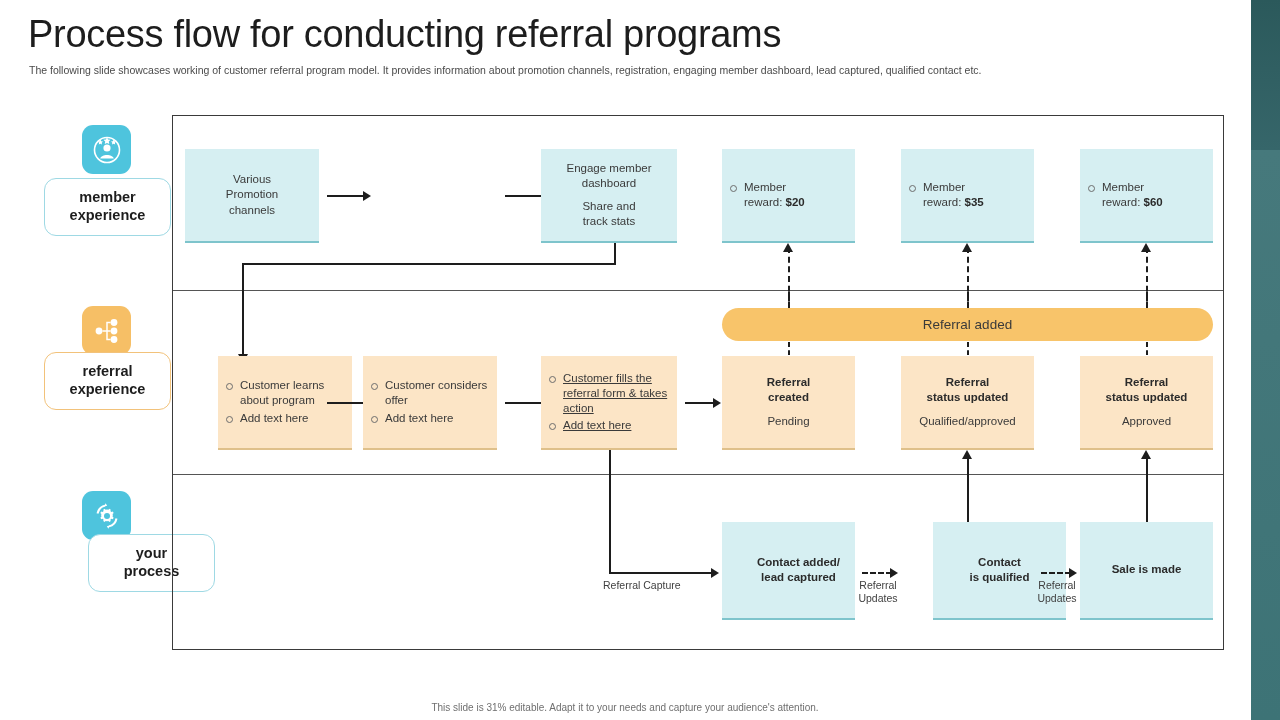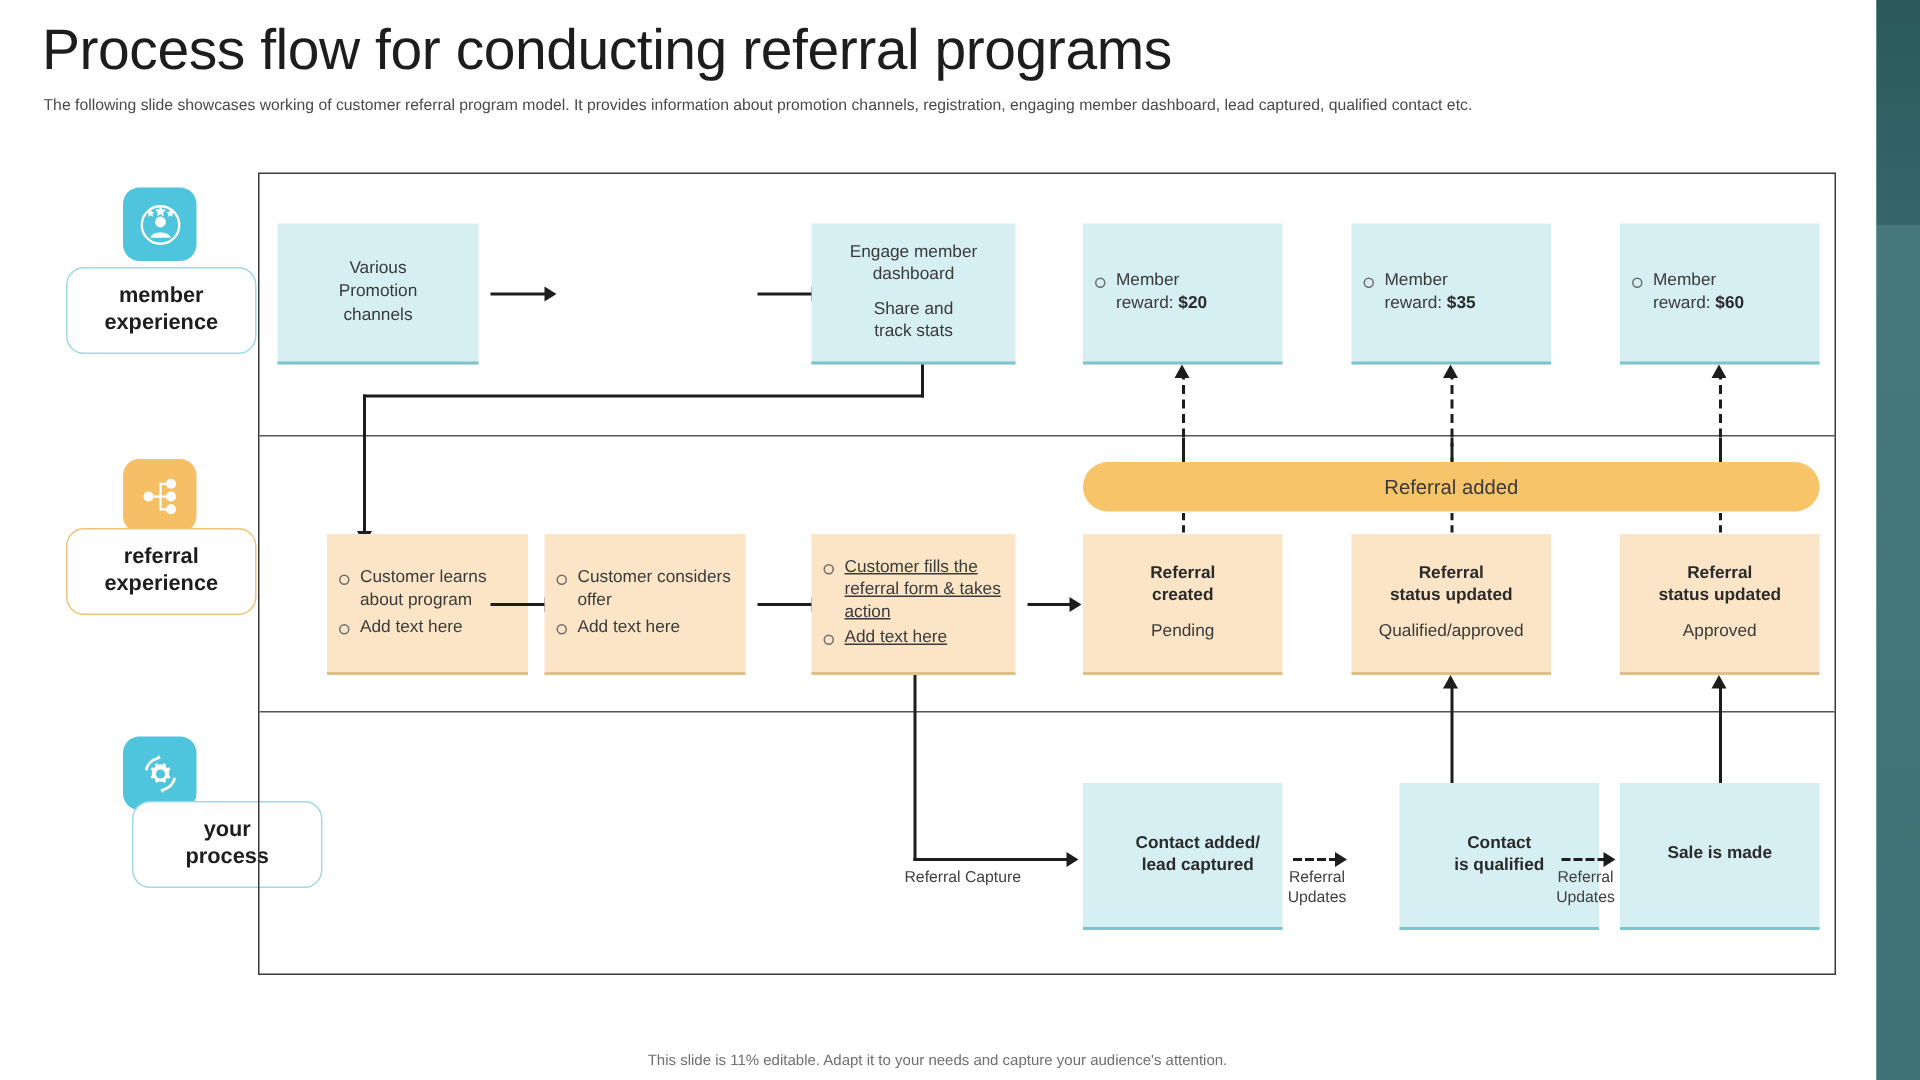--- a/index.html
+++ b/index.html
@@ -347,13 +347,13 @@
     <div class="title-strong">Sale is made</div>
   </div>
 
   <div class="ln v" style="left:794px;top:342px;height:64px;"></div>
   <div class="arrow up" style="left:789px;top:334px;"></div>
   <div class="ln v" style="left:973px;top:342px;height:64px;"></div>
   <div class="arrow up" style="left:968px;top:334px;"></div>
 
 </div>
 
-<div id="footer-note">This slide is 11% editable.  Adapt it to your needs and capture your audience's attention.</div>
+<div id="footer-note">This slide is 31% editable.  Adapt it to your needs and capture your audience's attention.</div>
 
 </body></html>

